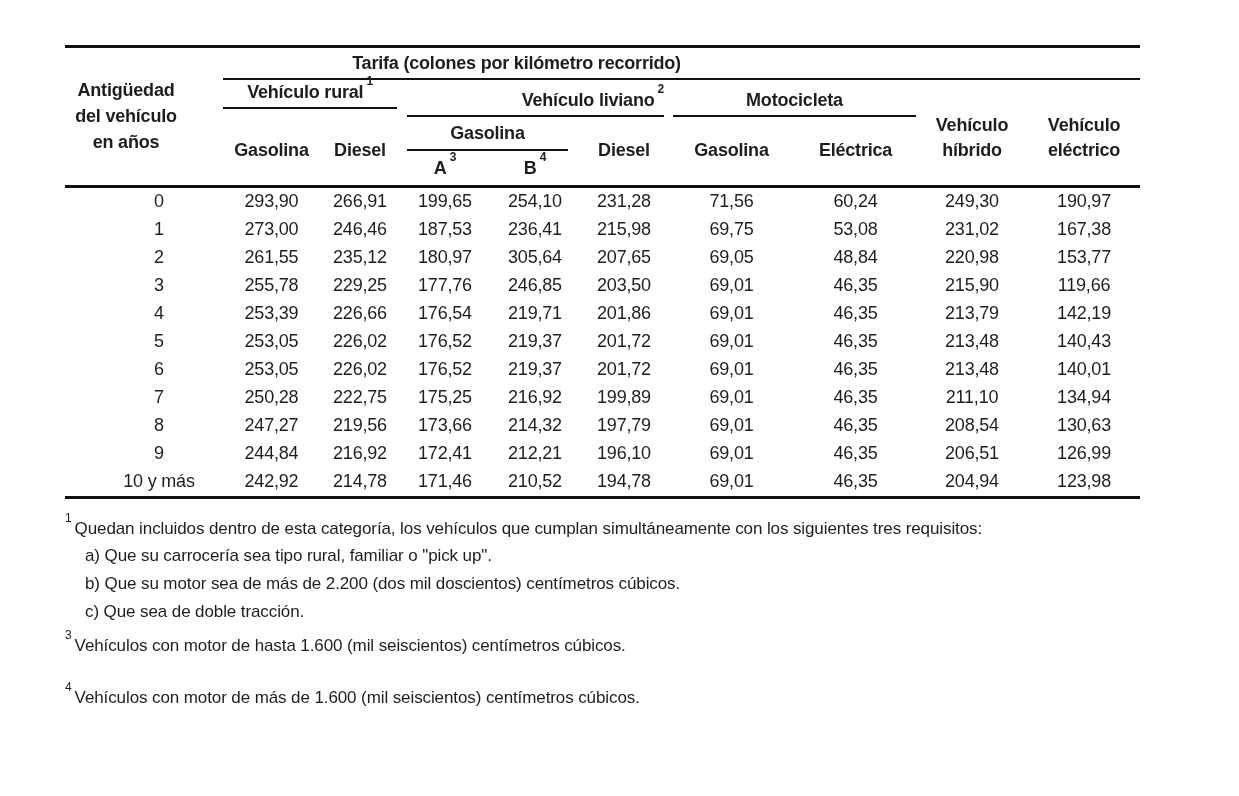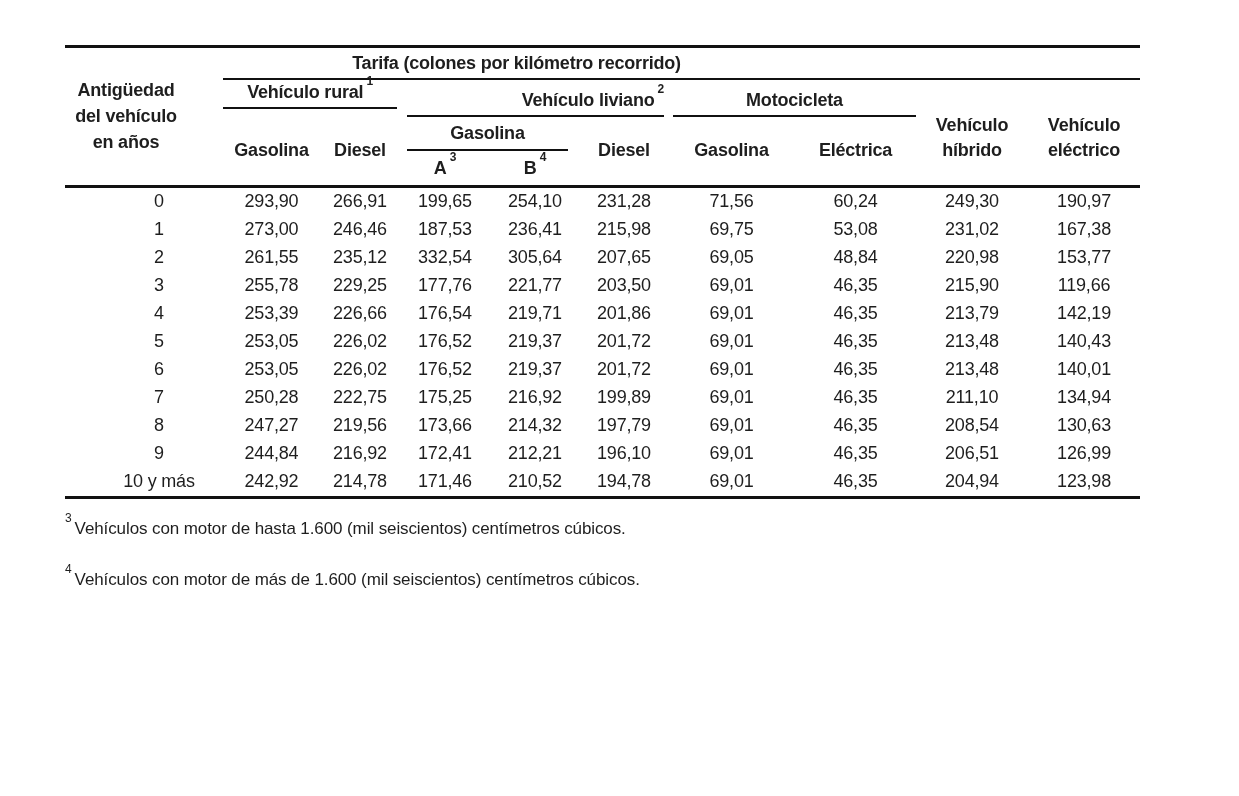--- a/index.html
+++ b/index.html
@@ -218,34 +218,34 @@
       <td>215,98</td>
       <td>69,75</td>
       <td>53,08</td>
       <td>231,02</td>
       <td>167,38</td>
     </tr>
         <tr>
       <td class="age-cell">2</td>
       <td>261,55</td>
       <td>235,12</td>
-      <td>332,54</td>
+      <td>180,97</td>
       <td>305,64</td>
       <td>207,65</td>
       <td>69,05</td>
       <td>48,84</td>
       <td>220,98</td>
       <td>153,77</td>
     </tr>
         <tr>
       <td class="age-cell">3</td>
       <td>255,78</td>
       <td>229,25</td>
       <td>177,76</td>
-      <td>221,77</td>
+      <td>246,85</td>
       <td>203,50</td>
       <td>69,01</td>
       <td>46,35</td>
       <td>215,90</td>
       <td>119,66</td>
     </tr>
         <tr>
       <td class="age-cell">4</td>
       <td>253,39</td>
       <td>226,66</td>
@@ -326,20 +326,28 @@
       <td>194,78</td>
       <td>69,01</td>
       <td>46,35</td>
       <td>204,94</td>
       <td>123,98</td>
     </tr>
       </tbody>
   </table>
 
   <div class="fns">
+    <div class="fn">
+      <sup>1</sup><span>Quedan incluidos dentro de esta categoría, los vehículos que cumplan simultáneamente con los siguientes tres requisitos:</span>
+    </div>
+    <div class="fn-items">
+      <div>a) Que su carrocería sea tipo rural, familiar o "pick up".</div>
+      <div>b) Que su motor sea de más de 2.200 (dos mil doscientos) centímetros cúbicos.</div>
+      <div>c) Que sea de doble tracción.</div>
+    </div>
     <div class="fn">
       <sup>3</sup><span>Vehículos con motor de hasta 1.600 (mil seiscientos) centímetros cúbicos.</span>
     </div>
     <div class="fn gap-sm">
       <sup>4</sup><span>Vehículos con motor de más de 1.600 (mil seiscientos) centímetros cúbicos.</span>
     </div>
   </div>
 
 </div>
 

